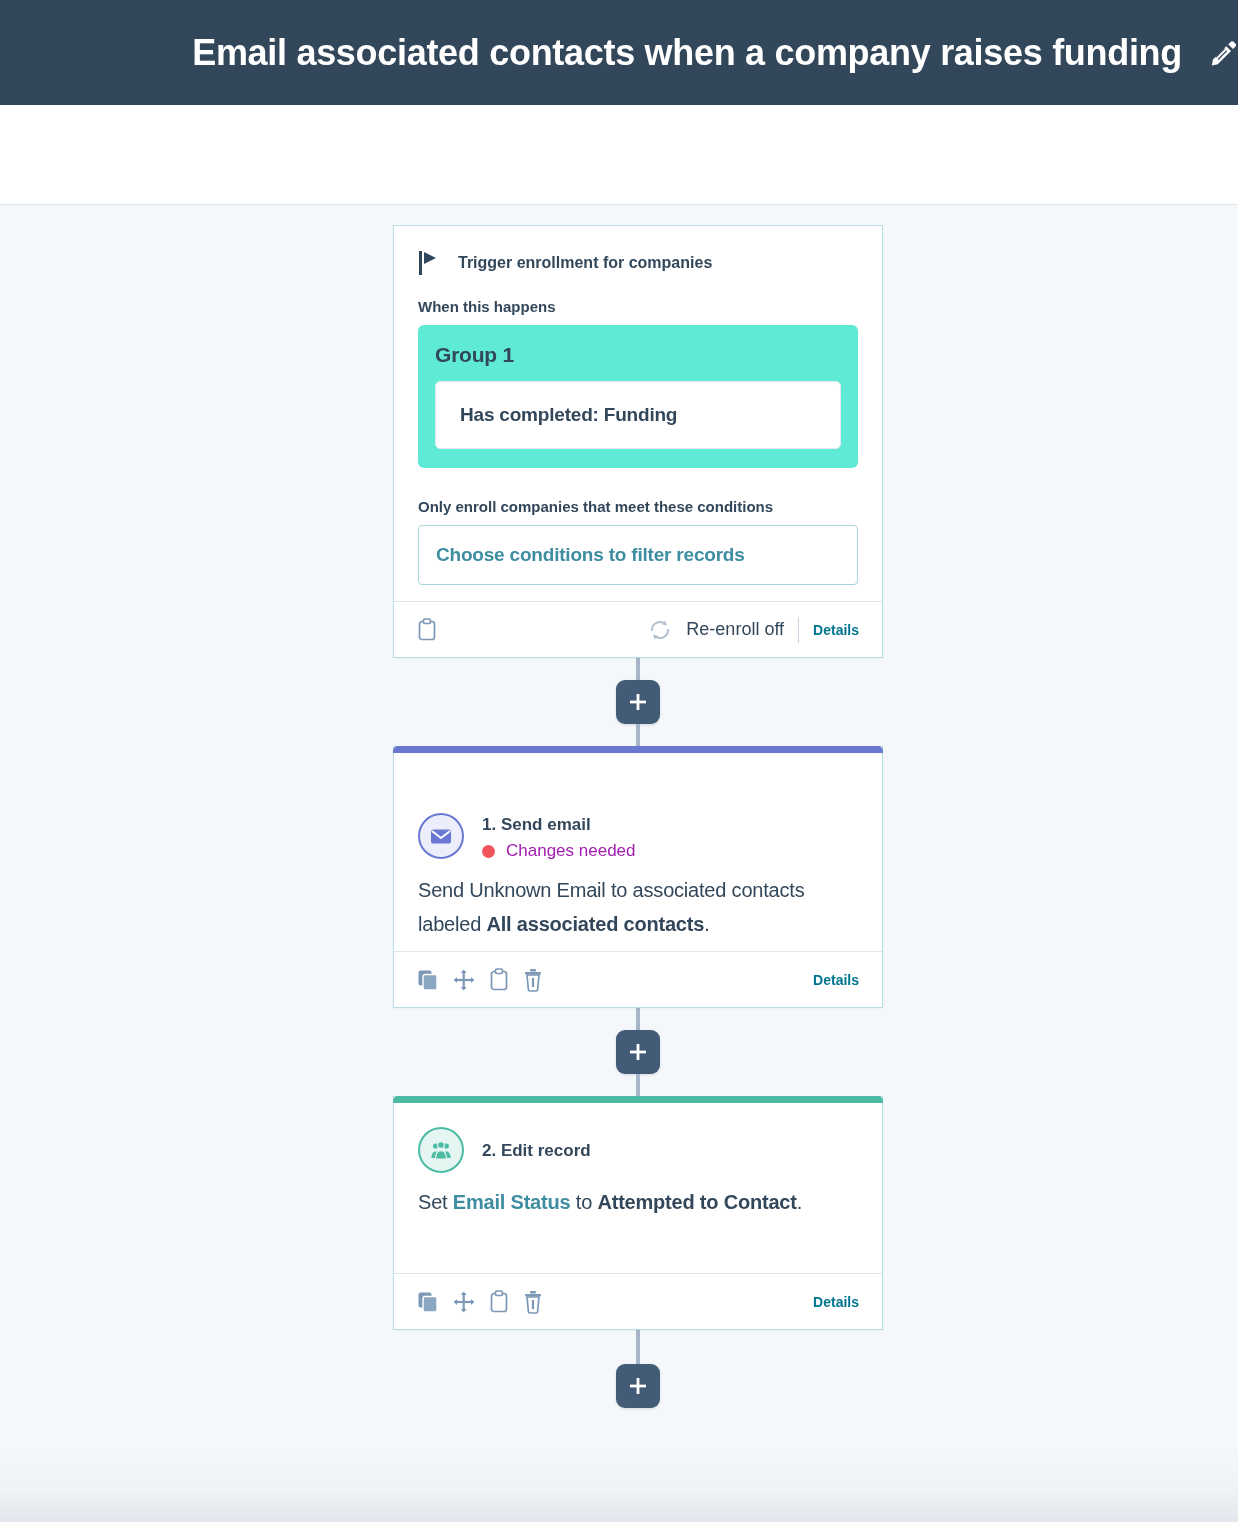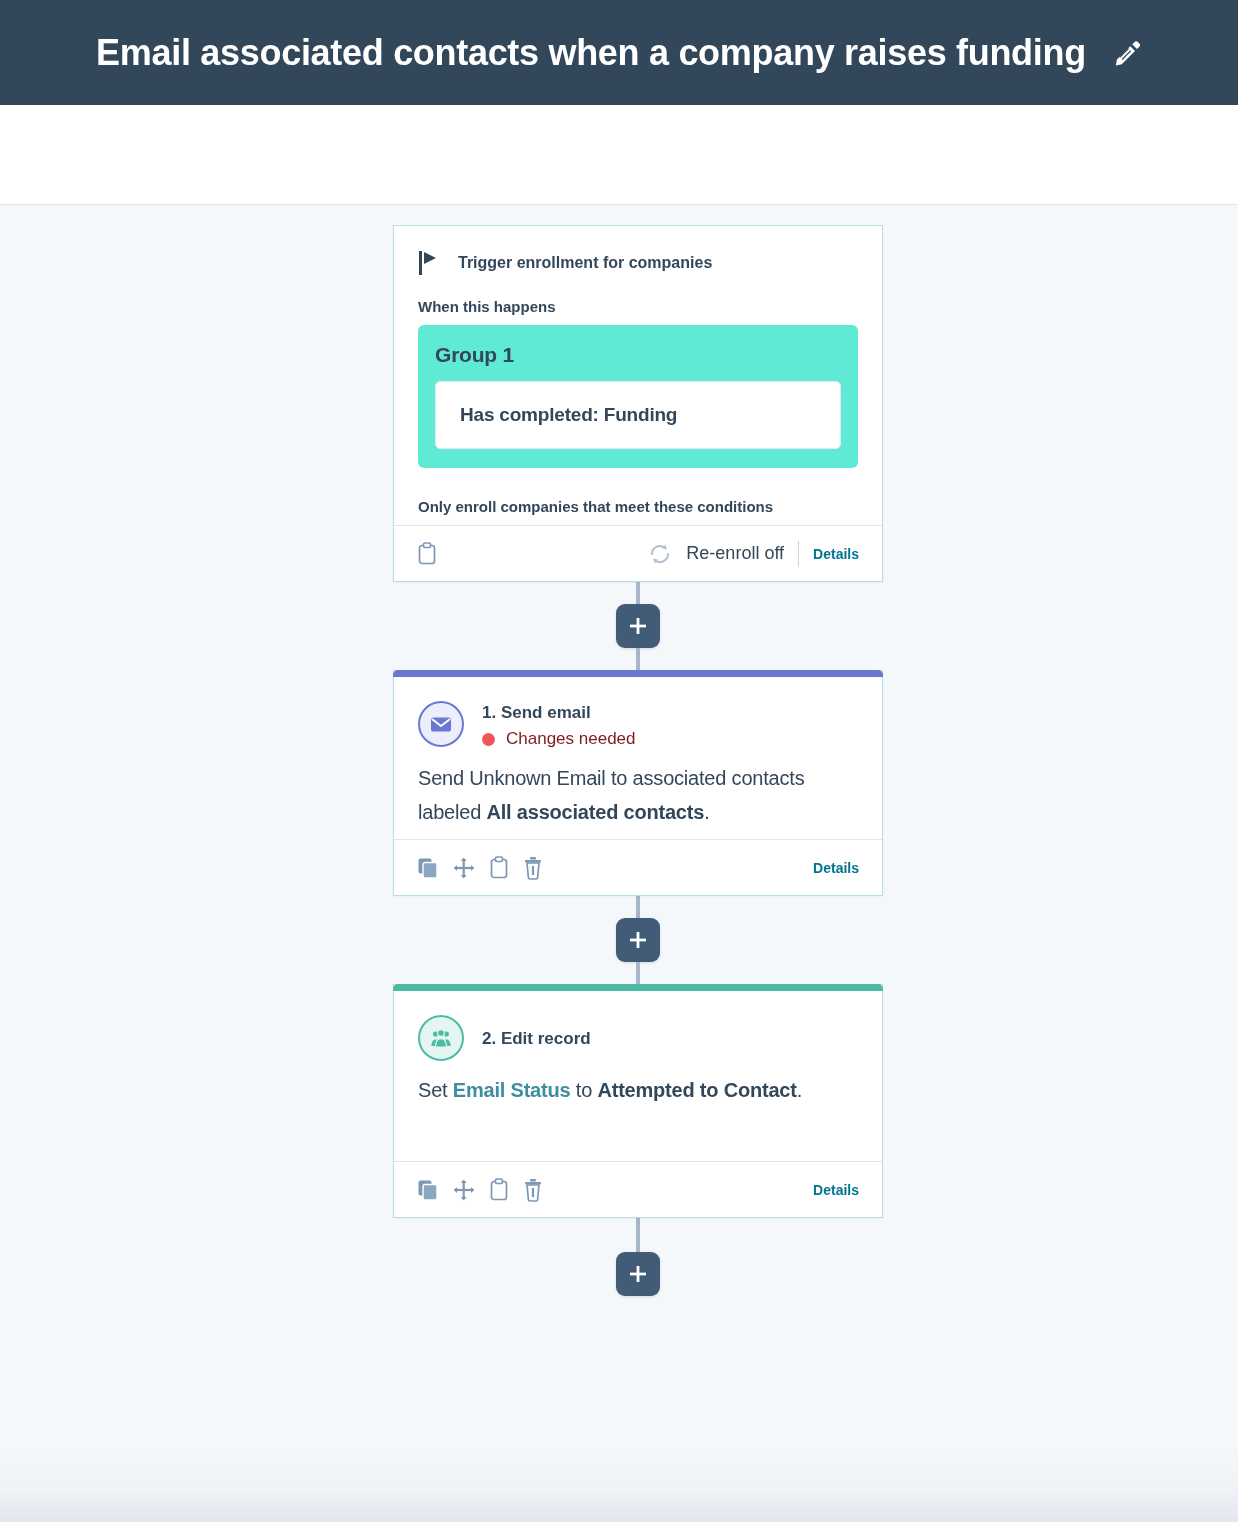--- a/index.html
+++ b/index.html
@@ -9,21 +9,21 @@
     background: #f5f8fa;
     overflow: hidden;
   }
 
   
   .app-header {
     height: 105px;
     background: #33475b;
     display: flex;
     align-items: center;
-    justify-content: center;
+    justify-content: flex-end;
     position: relative;
   }
   .header-inner {
     display: flex;
     align-items: center;
     gap: 26px;
   }
   .app-title {
     color: #ffffff;
     font-size: 36px;
@@ -187,32 +187,32 @@
     margin-bottom: 6px;
   }
   .status-row {
     display: flex; align-items: center; gap: 11px;
   }
   .status-dot {
     width: 13px; height: 13px; border-radius: 50%;
     background: #f2545b;
     flex: 0 0 auto;
   }
-  .status-text { font-size: 17px; color: #7f1d1d; }
+  .status-text { font-size: 17px; color: #a21caf; }
 
   .action-desc {
     font-size: 20px;
     color: #33475b;
     line-height: 1.7;
     letter-spacing: -0.2px;
   }
   .action-desc b { font-weight: bold; }
   .link-inline { color: #3e8da0; font-weight: bold; }
 
-  .email-body   { min-height: 130px; }
+  .email-body   { min-height: 130px; margin-top: 36px; }
   .editrec-body { min-height: 170px; }
 
   
   .connector {
     width: 4px;
     background: #a6b6c8;
     z-index: 1;
   }
   .conn-seg { height: 22px; }
   .plus-wrap {
@@ -277,20 +277,23 @@
       <div class="card-body" style="padding-top:0;padding-bottom:0;">
         <div class="section-label">When this happens</div>
 
         <div class="group-box">
           <div class="group-title">Group 1</div>
           <div class="condition-chip">Has completed: Funding</div>
         </div>
 
         <div class="section-label" style="padding-top:30px;">Only enroll companies that meet these conditions</div>
 
+        <div class="filter-box">
+          <span class="filter-box-text">Choose conditions to filter records</span>
+        </div>
       </div>
 
       <div class="card-footer">
         <svg width="20" height="24" viewBox="0 0 20 24" class="ficon">
           <rect x="2.5" y="3.5" width="15" height="18" rx="2.5" fill="none" stroke="#7c98b6" stroke-width="1.7"></rect>
           <rect x="6.5" y="1" width="7" height="4.5" rx="1.4" fill="#ffffff" stroke="#7c98b6" stroke-width="1.7"></rect>
         </svg>
         <div class="footer-spacer"></div>
         <svg width="24" height="24" viewBox="0 0 24 24">
           <path d="M20 12 A8 8 0 0 1 6.5 17.8" fill="none" stroke="#b0bfd0" stroke-width="2" stroke-linecap="round"></path>

